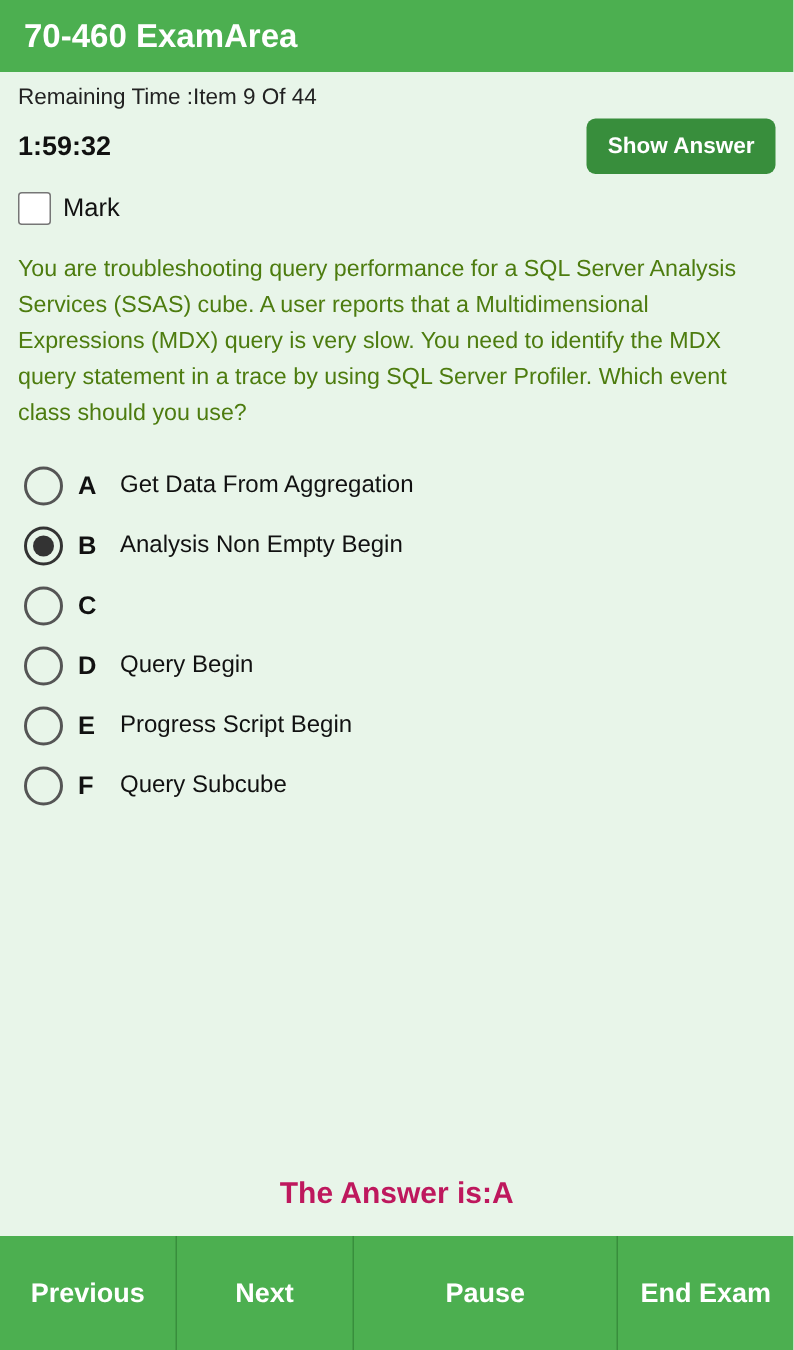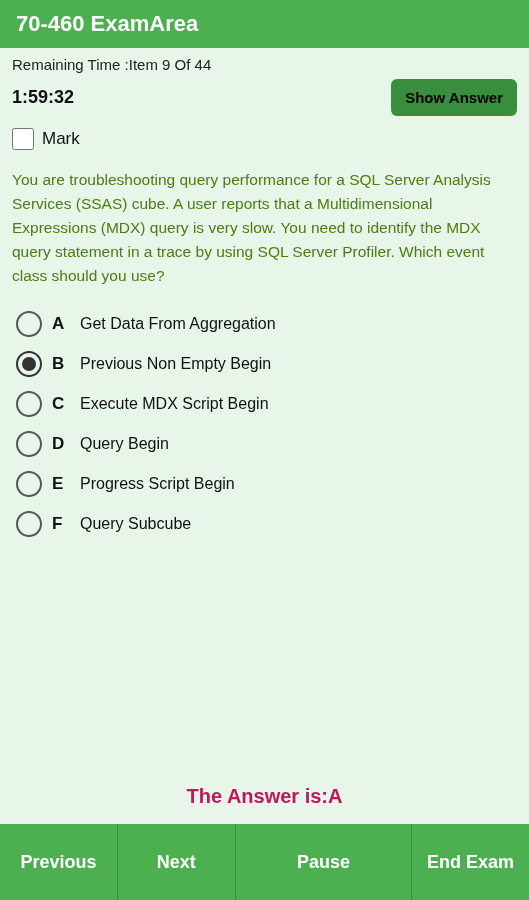--- a/index.html
+++ b/index.html
@@ -51,21 +51,21 @@
       padding: 2px 12px 8px 12px;
       background: #e8f5e9;
     }
     #timer-value {
       font-size: 18px;
       font-weight: bold;
       color: #111;
     }
     #show-answer-btn {
       background: #388e3c;
-      color: #000000;
+      color: #ffffff;
       border: none;
       border-radius: 6px;
       padding: 10px 14px;
       font-size: 15px;
       cursor: pointer;
       font-weight: bold;
     }
 
     
     #mark-row {
@@ -201,26 +201,25 @@
 <div id="options-container">
 
 <div class="option-row">
       <div class="option-radio"></div>
       <span class="option-letter">A</span>
       <span class="option-text">Get Data From Aggregation</span>
     </div>
     <div class="option-row">
       <div class="option-radio selected"></div>
       <span class="option-letter">B</span>
-      <span class="option-text">Previous Non Empty Begin</span>
+      <span class="option-text">Analysis Non Empty Begin</span>
     </div>
     <div class="option-row">
       <div class="option-radio"></div>
       <span class="option-letter">C</span>
-      <span class="option-text">Execute MDX Script Begin</span>
     </div>
     <div class="option-row">
       <div class="option-radio"></div>
       <span class="option-letter">D</span>
       <span class="option-text">Query Begin</span>
     </div>
     <div class="option-row">
       <div class="option-radio"></div>
       <span class="option-letter">E</span>
       <span class="option-text">Progress Script Begin</span>

